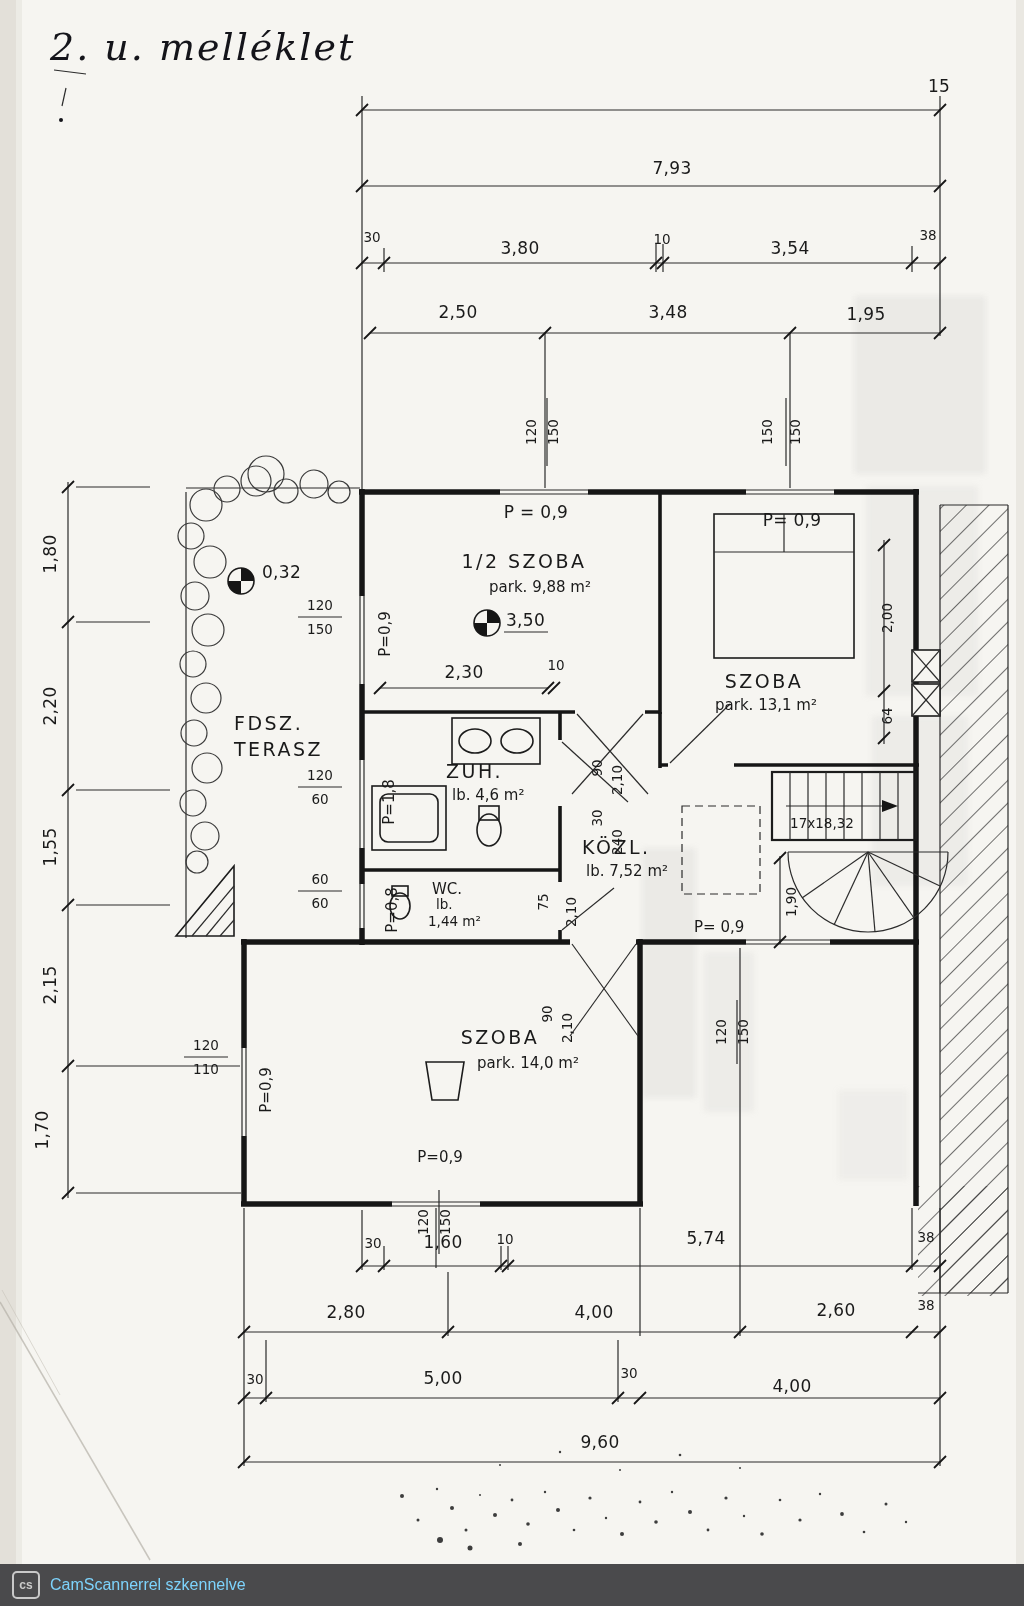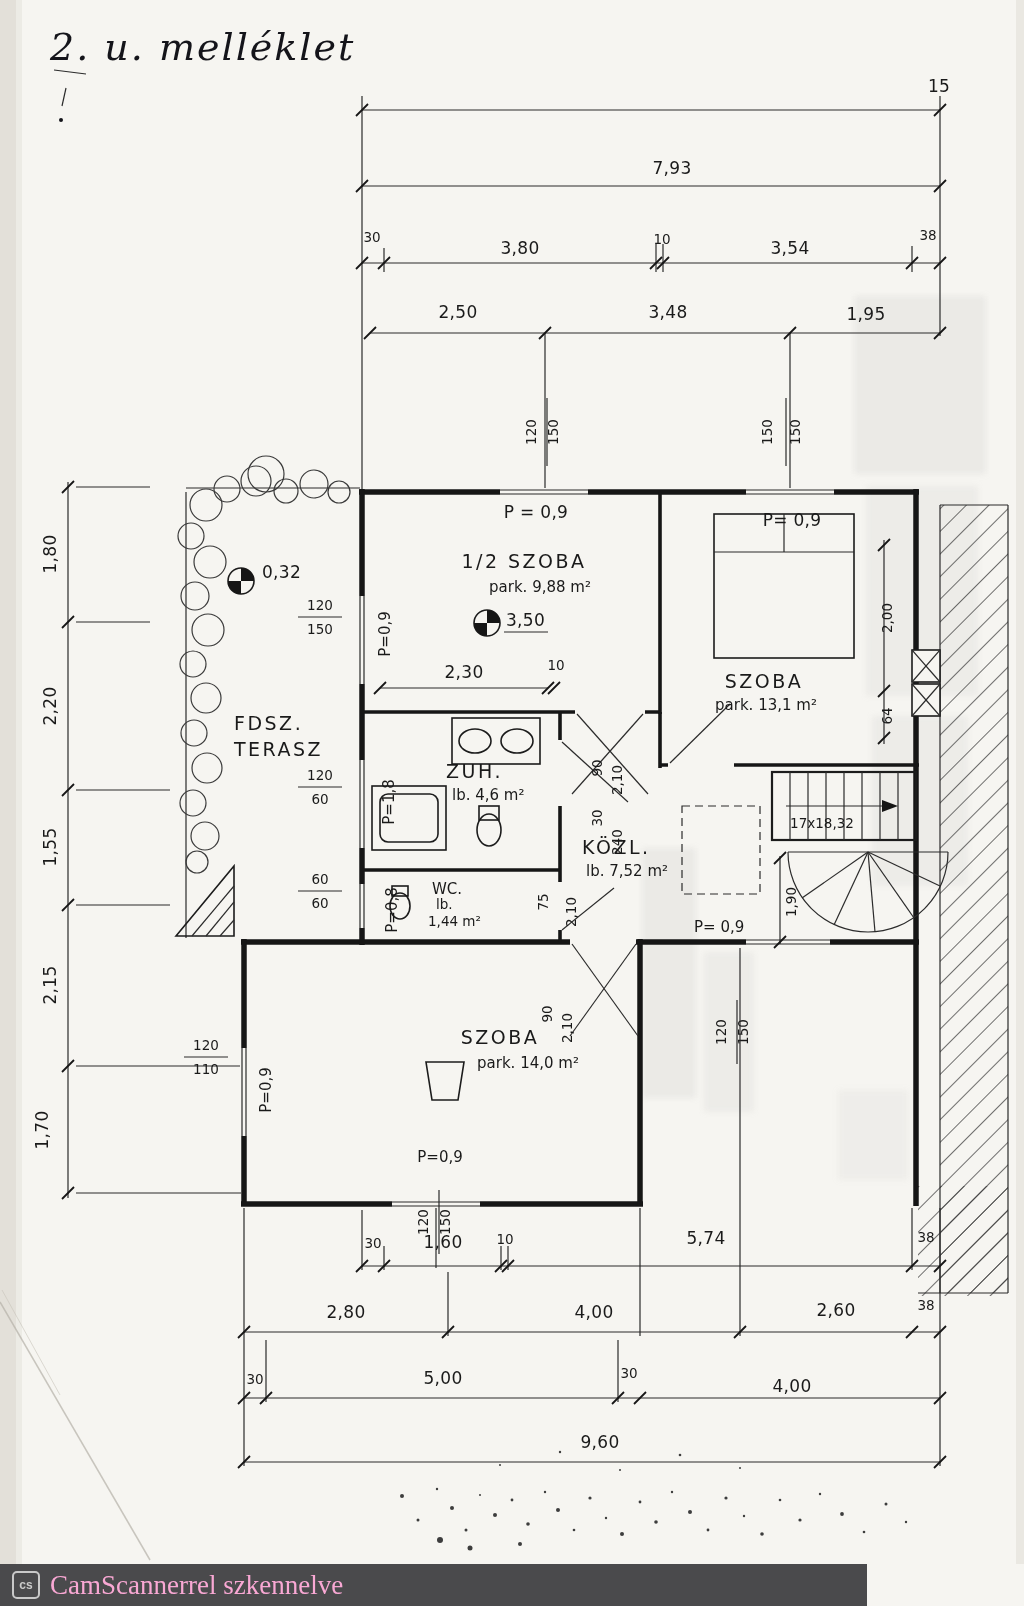--- a/index.html
+++ b/index.html
@@ -20,32 +20,32 @@
   .w4{stroke:#161616;stroke-width:3.6;fill:none;}
   .w2{stroke:#1c1c1c;stroke-width:2.2;fill:none;}
   .th{stroke:#2b2b2b;stroke-width:1.2;fill:none;}
   .fx{stroke:#1c1c1c;stroke-width:1.6;fill:none;}
   .veg{stroke:#3a3a3a;stroke-width:1.2;fill:none;}
   .tick{stroke:#161616;stroke-width:1.8;}
   .dash{stroke-dasharray:8 5;}
   .smudge{filter:blur(3px);}
   .paper{fill:#f6f5f1;}
   .footer{
-    position:absolute;left:0;bottom:0;width:867px;height:42px;
+    position:absolute;left:0;bottom:0;width:1024px;height:42px;
     background:#4a4a4c;display:flex;align-items:center;gap:10px;
     padding-left:12px;box-sizing:border-box;
   }
   .cs-badge{
     width:24px;height:24px;border:2px solid #c9c9c9;border-radius:5px;
     color:#c9c9c9;font-size:12px;font-weight:bold;
     display:flex;align-items:center;justify-content:center;
     font-family:"Liberation Sans",sans-serif;
   }
   .footer-text{
-    color:#f9a8d4;font-size:27px;font-family:Liberation Serif, serif;
+    color:#7dd3fc;font-size:16px;font-family:Liberation Sans, sans-serif;
   }
 </style>
 </head>
 <body>
 
 <svg width="1024" height="1564" viewBox="0 0 1024 1564">
   <defs>
     <pattern id="hatch" width="16" height="16" patternUnits="userSpaceOnUse" patternTransform="rotate(45)">
       <line x1="0" y1="0" x2="0" y2="16" stroke="#333" stroke-width="1.4"></line>
     </pattern>

